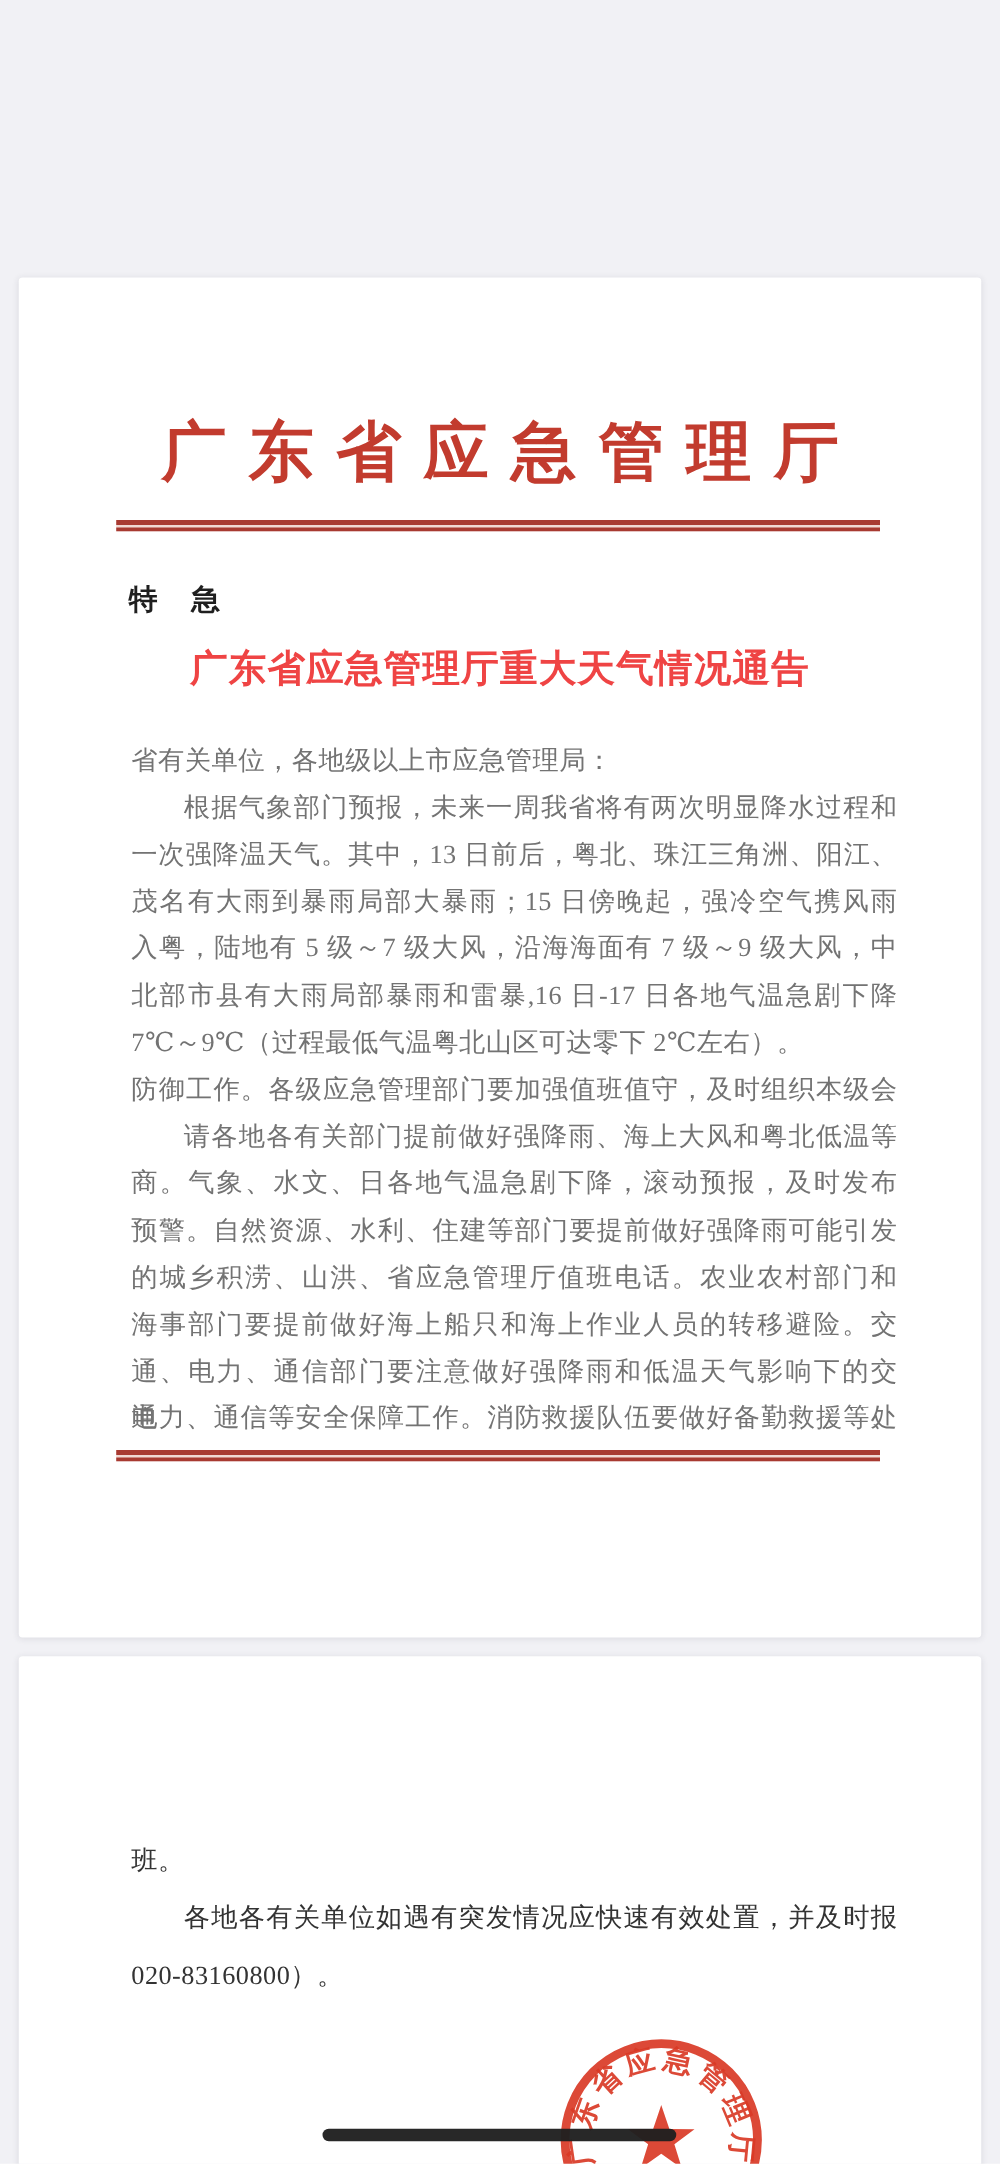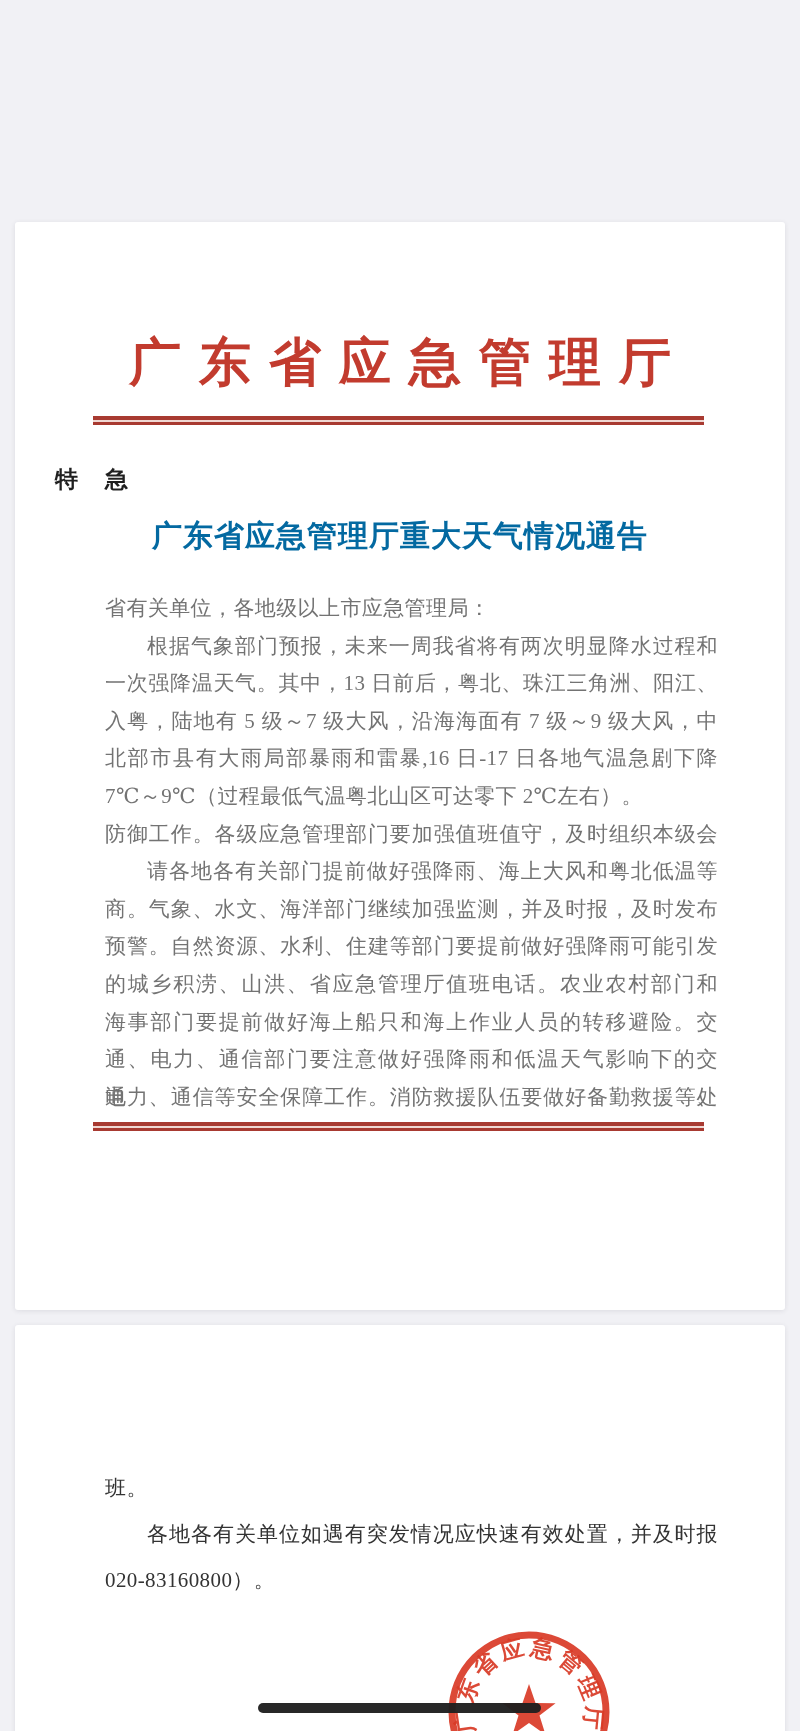--- a/index.html
+++ b/index.html
@@ -24,27 +24,27 @@
   }
   .red-rule{
     width:611px;margin-left:78px;height:2px;
     background:#f0d8d3;
     border-top:4px solid #a83a31;
     border-bottom:3px solid #a83a31;
   }
   .rule-top{margin-top:24px;}
   .rule-bottom{margin-top:6px;}
   .urgency{
-    margin:42px 0 0 40px;
+    margin:42px 0 0 88px;
     font-size:23px;line-height:26px;font-weight:bold;color:#1f1f1f;
     letter-spacing:2px;
   }
   .doc-title{
     margin-top:26px;text-align:center;
-    font-size:30px;line-height:34px;font-weight:bold;color:#0369a1;
+    font-size:30px;line-height:34px;font-weight:bold;color:#ef4444;
     letter-spacing:1px;white-space:nowrap;
   }
   .body-block{margin-top:37px;padding:0 67px 0 90px;}
   .bline{
     font-size:21px;line-height:37.6px;height:37.6px;
     color:#737373;letter-spacing:0.4px;
   }
   .j{text-align:justify;text-align-last:justify;}
   .indent{text-indent:2em;}
   .tight{letter-spacing:-0.6px;}
@@ -67,26 +67,27 @@
 
 <div class="page" id="page1">
   <div class="letterhead">广东省应急管理厅</div>
   <div class="red-rule rule-top"></div>
   <div class="urgency">特　急</div>
   <div class="doc-title">广东省应急管理厅重大天气情况通告</div>
   <div class="body-block">
     <div class="bline">省有关单位，各地级以上市应急管理局：</div>
     <div class="bline j indent">根据气象部门预报，未来一周我省将有两次明显降水过程和</div>
     <div class="bline j">一次强降温天气。其中，13 日前后，粤北、珠江三角洲、阳江、</div>
+    <div class="bline j">茂名有大雨到暴雨局部大暴雨；15 日傍晚起，强冷空气携风雨</div>
     <div class="bline j">入粤，陆地有 5 级～7 级大风，沿海海面有 7 级～9 级大风，中</div>
     <div class="bline j">北部市县有大雨局部暴雨和雷暴,16 日-17 日各地气温急剧下降</div>
     <div class="bline">7℃～9℃（过程最低气温粤北山区可达零下 2℃左右）。</div>
     <div class="bline j">防御工作。各级应急管理部门要加强值班值守，及时组织本级会</div>
     <div class="bline j indent">请各地各有关部门提前做好强降雨、海上大风和粤北低温等</div>
-    <div class="bline j">商。气象、水文、海洋部门继续加强监测，并及时报，及时发布</div>
+    <div class="bline j">商。气象、水文、日各地气温急剧下降，滚动预报，及时发布</div>
     <div class="bline j">预警。自然资源、水利、住建等部门要提前做好强降雨可能引发</div>
     <div class="bline j">的城乡积涝、山洪、省应急管理厅值班电话。农业农村部门和</div>
     <div class="bline j">海事部门要提前做好海上船只和海上作业人员的转移避险。交</div>
     <div class="bline j">通、电力、通信部门要注意做好强降雨和低温天气影响下的交通、</div>
     <div class="bline j">电力、通信等安全保障工作。消防救援队伍要做好备勤救援等处</div>
   </div>
   <div class="red-rule rule-bottom"></div>
 </div>
 
 <div class="page" id="page2">

